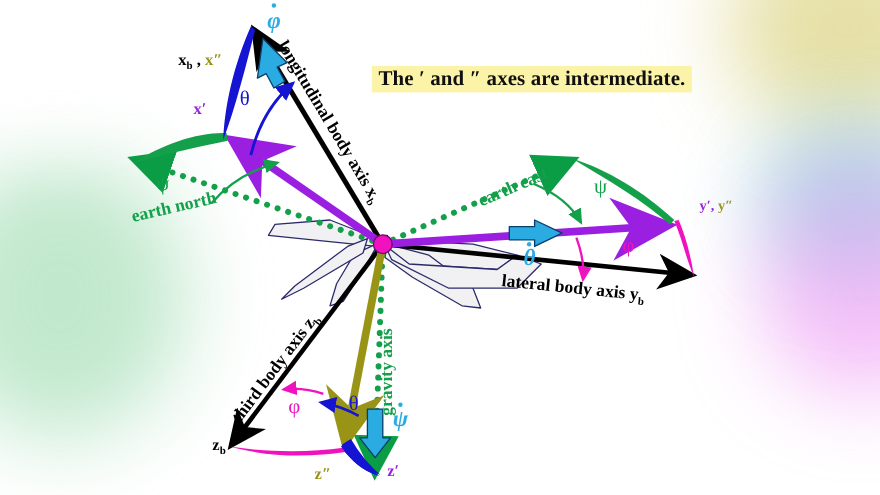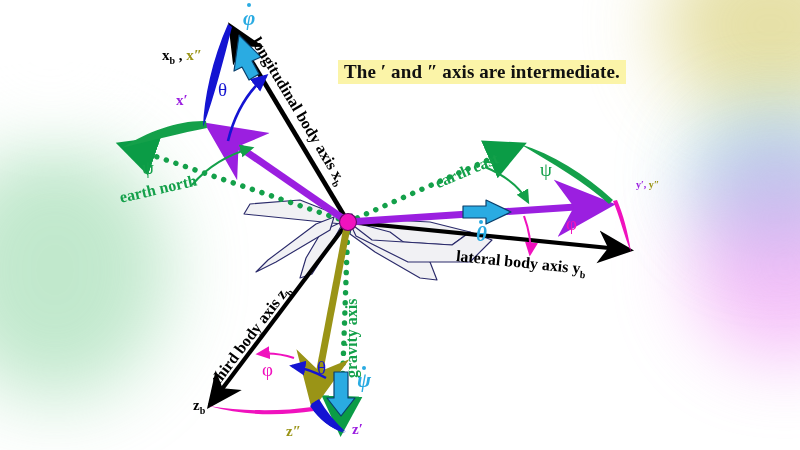--- a/index.html
+++ b/index.html
@@ -114,29 +114,29 @@
 
     <g fill="#2aabe2" stroke="#0a3f6b" stroke-width="1.2" stroke-linejoin="round">
       <path d="M239,35 L261,57 L252,61 L259,74 L249,80 L242,67 L234,71 Z"></path>
       <path d="M486,200 L511,212 L486,224 L486,218 L463,218 L463,206 L486,206 Z"></path>
       <path d="M334,372 L348,372 L348,398 L355,398 L341,416 L327,398 L334,398 Z"></path>
     </g>
 
     <circle cx="348" cy="222" r="8.5" fill="#f012be" stroke="#6b0b6b" stroke-width="1.2"></circle>
   </svg>
 
-  <div class="lbl banner" style="left:338px;top:60px;">The ′ and ″ axis are intermediate.</div>
+  <div class="lbl banner" style="left:338px;top:60px;">The ′ and ″ axes are intermediate.</div>
 
   <div class="lbl serif-b" style="left:162px;top:4px;font-size:15px;color:#000;margin-top:44px;">
     <span>x</span><sub style="font-size:10px;">b</sub><span style="color:#000;"> ,&nbsp;</span><span style="color:#9a9416;">x″</span>
   </div>
 
   <div class="lbl serif-b" style="left:176px;top:93px;font-size:15px;color:#9b1fe0;">x′</div>
 
-  <div class="lbl serif-b" style="left:636px;top:180px;font-size:10px;">
+  <div class="lbl serif-b" style="left:636px;top:180px;font-size:13px;">
     <span style="color:#9b1fe0;">y′</span><span style="color:#9b1fe0;">,&nbsp;</span><span style="color:#9a9416;">y″</span>
   </div>
 
   <div class="lbl serif-b" style="left:193px;top:398px;font-size:15px;color:#000;">
     <span>z</span><sub style="font-size:10px;">b</sub>
   </div>
 
   <div class="lbl serif-b" style="left:286px;top:424px;font-size:15px;color:#9a9416;">z″</div>
 
   <div class="lbl serif-b" style="left:352px;top:422px;font-size:15px;color:#9b1fe0;">z′</div>

